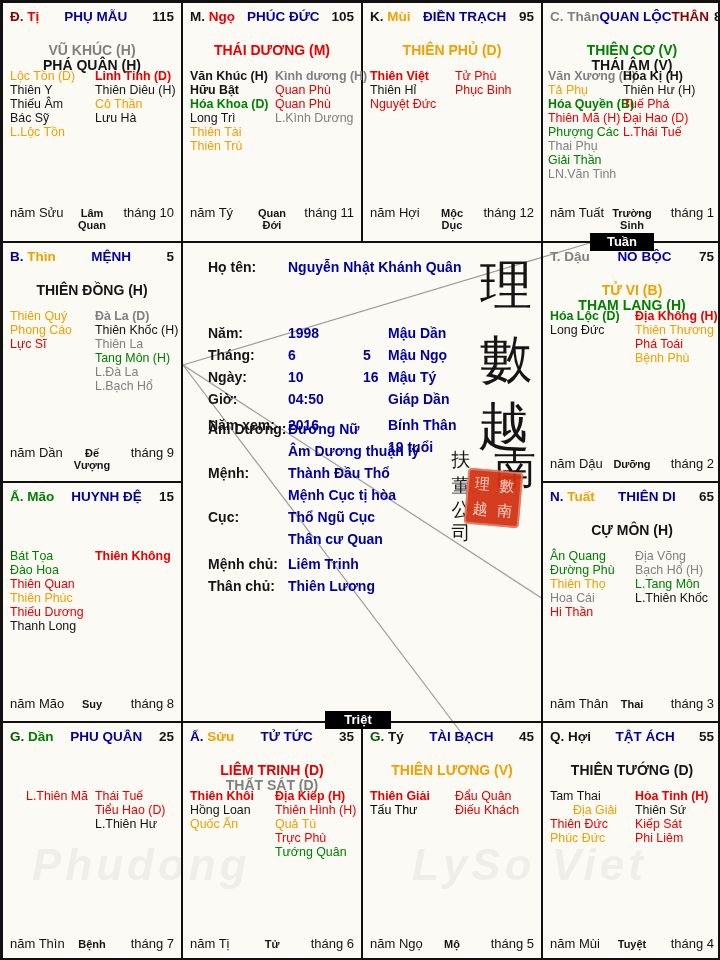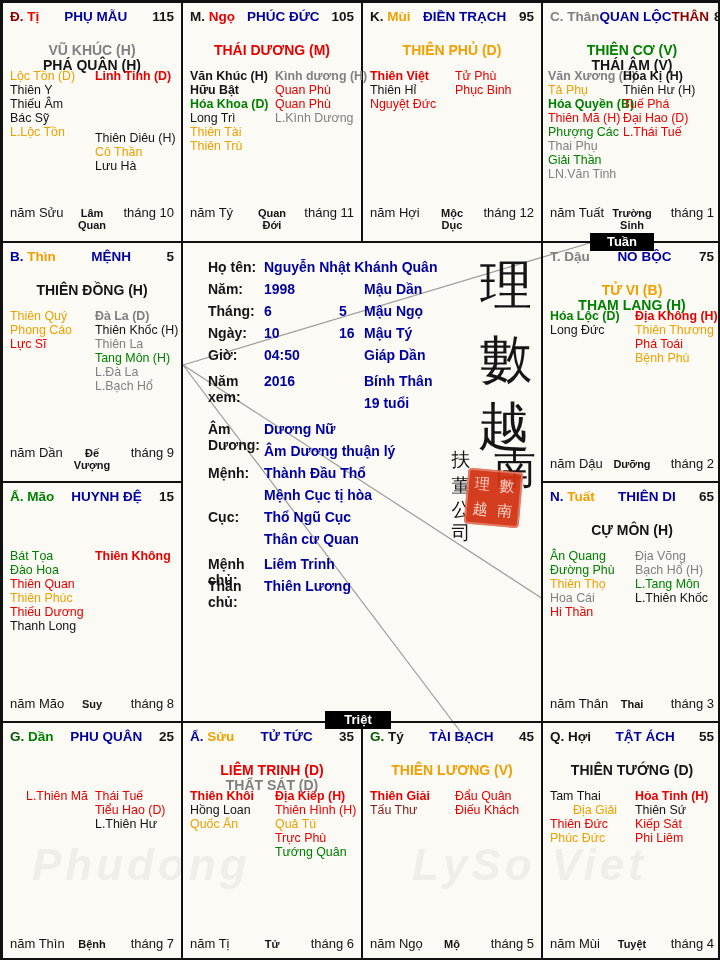--- a/index.html
+++ b/index.html
@@ -16,22 +16,22 @@
   .pal{flex:1;text-align:center;color:#0000a0;}
   .extra{margin-right:5px;}
   .num{color:#141414;}
   .mains{position:absolute;top:40px;left:0;right:0;text-align:center;font-weight:bold;
          font-size:14px;line-height:15px;white-space:nowrap;}
   .scol{position:absolute;top:66px;font-size:12.4px;line-height:14px;white-space:nowrap;}
   .ftr{position:absolute;bottom:10px;left:7px;right:7px;display:flex;align-items:baseline;font-size:13px;color:#141414;}
   .fy{width:62px;} .fc{flex:1;text-align:center;font-weight:bold;font-size:11px;} .fm{width:62px;text-align:right;}
   #center-rows{position:absolute;top:16px;left:25px;right:5px;}
   .crow{display:flex;height:22px;align-items:baseline;font-size:14px;font-weight:bold;}
-  .clabel{width:56px;color:#141414;}
-  .cv1{width:75px;color:#0000a0;} .cv2{width:25px;color:#0000a0;} .cv3{flex:1;color:#0000a0;}
+  .clabel{width:80px;color:#141414;}
+  .cv1{width:75px;color:#0000a0;margin-top:44px;} .cv2{width:25px;color:#0000a0;} .cv3{flex:1;color:#0000a0;}
   .cwide{flex:1;color:#0000a0;}
   #contact{position:absolute;left:0;right:0;top:400px;text-align:center;color:#e60000;
            font-weight:bold;font-size:13.2px;line-height:21.5px;}
   .bigchar{position:absolute;width:64px;text-align:center;color:#151515;line-height:1;
            font-family:"DejaVu Sans",sans-serif;}
   .smallchar{position:absolute;left:267px;width:22px;text-align:center;font-size:19px;color:#151515;
            font-family:"DejaVu Sans",sans-serif;}
   #seal{position:absolute;left:283px;top:227px;width:55px;height:56px;background:#d23314;
         transform:rotate(5deg);border-radius:4px;opacity:.95;z-index:3;
         box-shadow:inset 0 0 0 2px rgba(255,240,230,.35);display:grid;grid-template-columns:1fr 1fr;padding:3px;box-sizing:border-box;}
@@ -67,21 +67,21 @@
         </div>
         <div class="scol" style="left: 7px;">
           <div style="color: rgb(240, 160, 0);">Lộc Tồn (D)</div>
           <div style="color: rgb(20, 20, 20);">Thiên Y</div>
           <div style="color: rgb(20, 20, 20);">Thiếu Âm</div>
           <div style="color: rgb(20, 20, 20);">Bác Sỹ</div>
           <div style="color: rgb(240, 160, 0);">L.Lộc Tồn</div>
         </div>
         <div class="scol" style="left: 92px;">
           <div style="color: rgb(232, 0, 0); font-weight: bold;">Linh Tinh (D)</div>
-          <div style="color: rgb(20, 20, 20); margin-top: 48px;">Thiên Diêu (H)</div>
+          <div style="color: rgb(20, 20, 20);">Thiên Diêu (H)</div>
           <div style="color: rgb(240, 160, 0);">Cô Thần</div>
           <div style="color: rgb(20, 20, 20);">Lưu Hà</div>
         </div>
         <div class="ftr">
           <span class="fy">năm Sửu</span>
           <span class="fc">Lâm Quan</span>
           <span class="fm">tháng 10</span>
         </div>
       </div>
       <div class="cell" style="left: 180px; top: 0px;">
@@ -328,21 +328,21 @@
         <div class="hdr">
           <span><span style="color: rgb(0, 88, 0);">G.</span><span style="color: rgb(20, 20, 20);">&nbsp;Tý</span></span>
           <span class="pal">TÀI BẠCH</span>
           <span class="num">45</span>
         </div>
         <div class="mains">
           <div style="color: rgb(240, 160, 0);">THIÊN LƯƠNG (V)</div>
         </div>
         <div class="scol" style="left: 7px;">
           <div style="color: rgb(232, 0, 0); font-weight: bold;">Thiên Giải</div>
-          <div style="color: #7f1d1d;">Tấu Thư</div>
+          <div style="color: #000000;">Tấu Thư</div>
         </div>
         <div class="scol" style="left: 92px;">
           <div style="color: rgb(232, 0, 0);">Đẩu Quân</div>
           <div style="color: rgb(232, 0, 0);">Điếu Khách</div>
         </div>
         <div class="ftr">
           <span class="fy">năm Ngọ</span>
           <span class="fc">Mộ</span>
           <span class="fm">tháng 5</span>
         </div>

